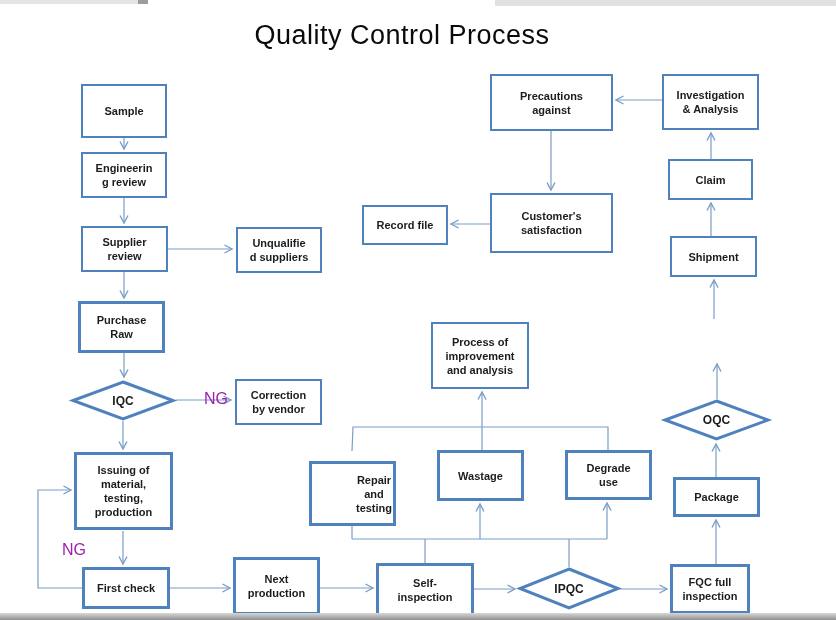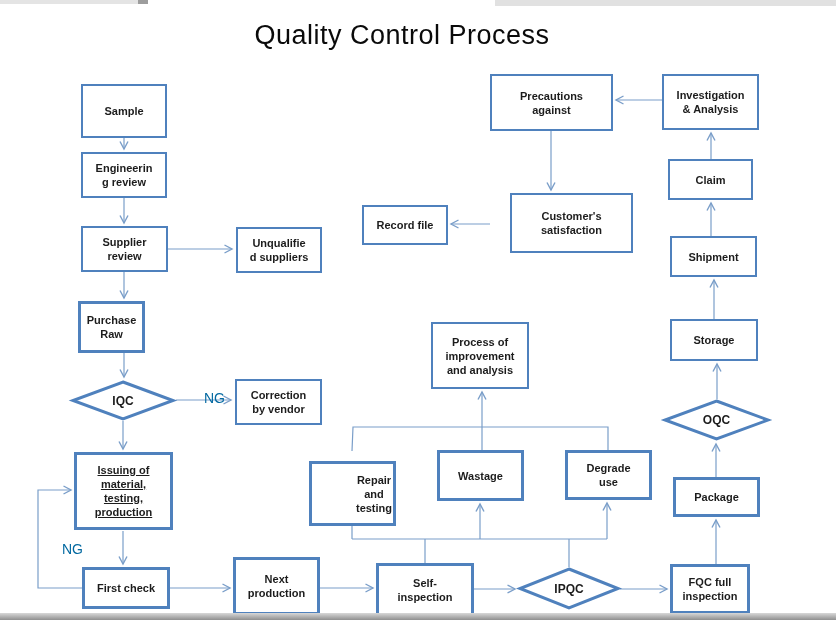--- a/index.html
+++ b/index.html
@@ -63,23 +63,23 @@
     position: absolute;
     inset: 0;
     display: flex;
     align-items: center;
     justify-content: center;
     font-size: 12px;
   }
   .node span { display: block; }
   .ng-label {
     position: absolute;
-    font-size: 14px;
+    font-size: 16px;
     font-weight: 400;
-    color: #0369a1;
+    color: #a21caf;
     z-index: 2;
   }
   .edge-strip { position: absolute; z-index: 4; }
   #top-strip-left  { left: 0;   top: 0; width: 148px; height: 4px; background: #e4e4e4; }
   #top-strip-tick  { left: 138px; top: 0; width: 10px; height: 4px; background: #9d9d9d; }
   #top-strip-right { left: 495px; top: 0; width: 341px; height: 6px; background: #e1e1e1; }
   #bottom-strip    { left: 0; top: 613px; width: 836px; height: 7px;
                      background: linear-gradient(#d8d8d8, #8f8f8f); }
 </style>
 </head>
@@ -136,37 +136,37 @@
       <span>g review</span>
     </div>
     <div class="node" style="left: 81px; top: 226px; width: 87px; height: 46px; border: 2px solid rgb(79, 129, 189);">
       <span>Supplier</span>
       <span>review</span>
     </div>
     <div class="node" style="left: 236px; top: 227px; width: 86px; height: 46px; border: 2px solid rgb(79, 129, 189);">
       <span>Unqualifie</span>
       <span>d suppliers</span>
     </div>
-    <div class="node" style="left: 78px; top: 301px; width: 67px; height: 52px; border: 3px solid rgb(79, 129, 189);">
+    <div class="node" style="left: 78px; top: 301px; width: 87px; height: 52px; border: 3px solid rgb(79, 129, 189);">
       <span>Purchase</span>
       <span>Raw</span>
     </div>
     <div class="node diamond" style="left: 71px; top: 380px; width: 104px; height: 41px;">
       <svg width="104" height="41">
         <polygon points="52,2 102,20.5 52,39 2,20.5" fill="#ffffff" stroke="#4f81bd" stroke-width="3"></polygon>
       </svg>
       <div class="dtext">
         <span>IQC</span>
       </div>
     </div>
     <div class="node" style="left: 235px; top: 379px; width: 87px; height: 46px; border: 2px solid rgb(79, 129, 189);">
       <span>Correction</span>
       <span>by vendor</span>
     </div>
-    <div class="node" style="left: 74px; top: 452px; width: 99px; height: 78px; border: 3px solid rgb(79, 129, 189); text-decoration: underline;">
+    <div class="node" style="left: 74px; top: 452px; width: 99px; height: 78px; border: 3px solid rgb(79, 129, 189);">
       <span>Issuing of</span>
       <span>material,</span>
       <span>testing,</span>
       <span>production</span>
     </div>
     <div class="node" style="left: 82px; top: 567px; width: 88px; height: 42px; border: 3px solid rgb(79, 129, 189);">
       <span>First check</span>
     </div>
     <div class="node" style="left: 233px; top: 557px; width: 87px; height: 58px; border: 3px solid rgb(79, 129, 189);">
       <span>Next</span>
@@ -192,38 +192,35 @@
       <span>Package</span>
     </div>
     <div class="node diamond" style="left: 663px; top: 399px; width: 107px; height: 42px;">
       <svg width="107" height="42">
         <polygon points="53.5,2 105,21 53.5,40 2,21" fill="#ffffff" stroke="#4f81bd" stroke-width="3"></polygon>
       </svg>
       <div class="dtext">
         <span>OQC</span>
       </div>
     </div>
-    <div class="node" style="left: 670px; top: 319px; width: 88px; height: 42px; border: 2px solid rgb(79, 129, 189);">
-      <span>Storage</span>
-    </div>
     <div class="node" style="left: 670px; top: 236px; width: 87px; height: 41px; border: 2px solid rgb(79, 129, 189);">
       <span>Shipment</span>
     </div>
     <div class="node" style="left: 668px; top: 159px; width: 85px; height: 41px; border: 2px solid rgb(79, 129, 189);">
       <span>Claim</span>
     </div>
     <div class="node" style="left: 662px; top: 74px; width: 97px; height: 56px; border: 2px solid rgb(79, 129, 189);">
       <span>Investigation</span>
       <span>&amp; Analysis</span>
     </div>
     <div class="node" style="left: 490px; top: 74px; width: 123px; height: 57px; border: 2px solid rgb(79, 129, 189);">
       <span>Precautions</span>
       <span>against</span>
     </div>
-    <div class="node" style="left: 490px; top: 193px; width: 123px; height: 60px; border: 2px solid rgb(79, 129, 189); margin-left: 20px;">
+    <div class="node" style="left: 490px; top: 193px; width: 123px; height: 60px; border: 2px solid rgb(79, 129, 189);">
       <span>Customer's</span>
       <span>satisfaction</span>
     </div>
     <div class="node" style="left: 362px; top: 205px; width: 86px; height: 40px; border: 2px solid rgb(79, 129, 189);">
       <span>Record file</span>
     </div>
     <div class="node" style="left: 431px; top: 322px; width: 98px; height: 67px; border: 2px solid rgb(79, 129, 189);">
       <span>Process of</span>
       <span>improvement</span>
       <span>and analysis</span>

